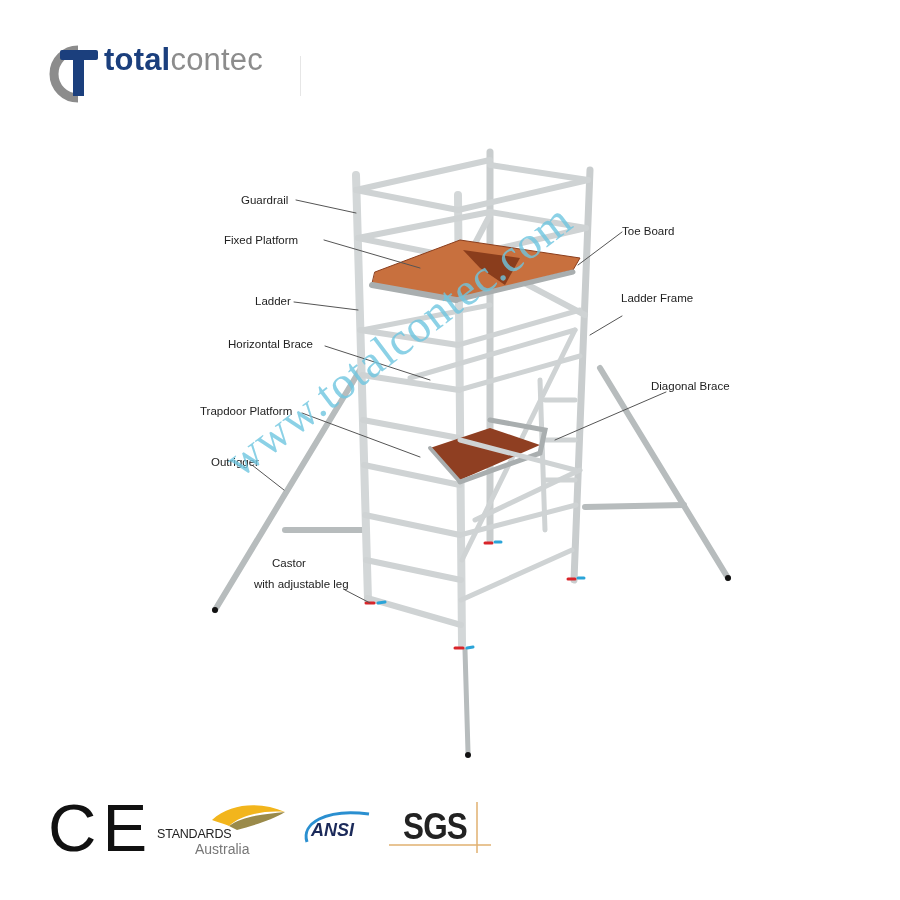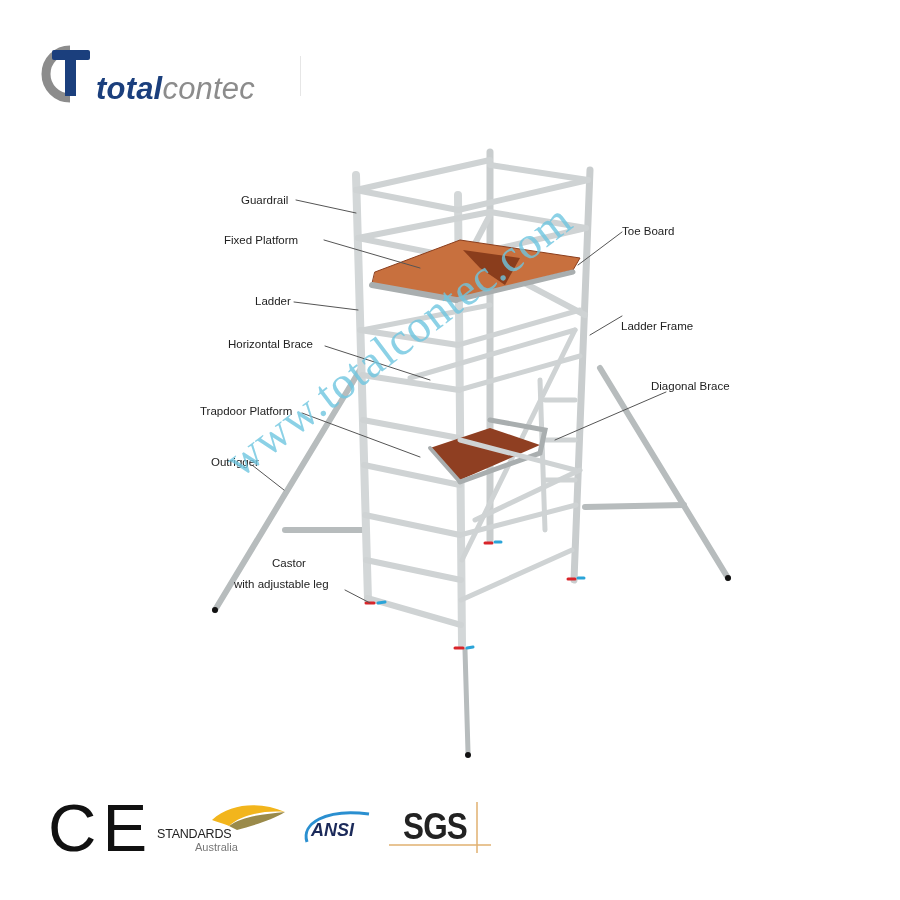--- a/index.html
+++ b/index.html
@@ -1,29 +1,29 @@
 <!DOCTYPE html>
 <html><head>
 <meta charset="utf-8">
 <style>
   html, body { margin: 0; padding: 0; background: #ffffff; }
   body { width: 900px; height: 900px; position: relative; overflow: hidden; font-family: "Liberation Sans", sans-serif; }
-  .logo { position: absolute; left: 40px; top: 44px; height: 60px; display: flex; align-items: flex-end; font-style: italic; }
+  .logo { position: absolute; left: 48px; top: 44px; height: 60px; display: flex; align-items: flex-start; }
   .logo-word { font-family: "Liberation Sans", sans-serif; font-size: 31px; letter-spacing: 0.2px; margin-left: 4px; line-height: 1; }
   .logo-word .a { color: #1b3f7d; font-weight: bold; }
   .logo-word .b { color: #8c8c8c; font-weight: normal; }
   .logo-sep { position: absolute; left: 300px; top: 56px; width: 1px; height: 40px; background: #e6e6e6; }
   .diagram { position: absolute; left: 0; top: 0; width: 900px; height: 900px; }
   .label { position: absolute; font-size: 11.5px; color: #222; white-space: nowrap; }
   .watermark { position: absolute; left: 215px; top: 445px; font-family: "Liberation Serif", serif; font-size: 46px; color: #6fc6e0; opacity: 0.8; transform: rotate(-37deg); transform-origin: left top; white-space: nowrap; letter-spacing: 1px; }
   .cert { position: absolute; top: 800px; height: 55px; display: flex; align-items: center; }
   .ce { left: 48px; font-size: 67px; font-family: "Liberation Sans", sans-serif; font-weight: normal; color: #111; letter-spacing: 6px; }
   .std { left: 157px; }
   .std-text { position: absolute; left: 0; top: 27px; font-size: 12.5px; color: #222; letter-spacing: -0.2px; }
-  .std-sub { position: absolute; left: 38px; top: 41px; font-size: 11px; color: #777; }
+  .std-sub { position: absolute; left: 38px; top: 41px; font-size: 14px; color: #777; }
   .ansi { left: 295px; }
   .ansi-text { position: absolute; left: 16px; top: 20px; font-size: 18px; font-weight: bold; font-style: italic; color: #1b2a5a; }
   .sgs { left: 389px; }
   .sgs-text { position: absolute; left: 14px; top: 6px; font-size: 37px; font-weight: bold; color: #222; transform: scaleX(0.85); transform-origin: left; letter-spacing: -1px; }
 </style>
 </head>
 <body>
 
 <div class="logo">
   <svg width="52" height="60" viewBox="0 0 52 60">
@@ -139,23 +139,23 @@
   </g>
 </svg>
 
 <span class="label" style="left:241px;top:194px">Guardrail</span>
 <span class="label" style="left:224px;top:234px">Fixed Platform</span>
 <span class="label" style="left:255px;top:295px">Ladder</span>
 <span class="label" style="left:228px;top:338px">Horizontal Brace</span>
 <span class="label" style="left:200px;top:405px">Trapdoor Platform</span>
 <span class="label" style="left:211px;top:456px">Outrigger</span>
 <span class="label" style="left:272px;top:557px">Castor</span>
-<span class="label" style="left:234px;top:578px">with adjustable leg</span>
+<span class="label" style="left:254px;top:578px">with adjustable leg</span>
 <span class="label" style="left:622px;top:225px">Toe Board</span>
-<span class="label" style="left:621px;top:320px">Ladder Frame</span>
+<span class="label" style="left:621px;top:292px">Ladder Frame</span>
 <span class="label" style="left:651px;top:380px">Diagonal Brace</span>
 
 <div class="watermark">www.totalcontec.com</div>
 
 <div class="cert ce">CE</div>
 
 <div class="cert std" style="width:130px">
   <svg width="130" height="55" viewBox="0 0 130 55" style="position:absolute;left:0;top:0">
     <path d="M55 20 C75 2 105 2 128 12 C110 10 85 14 72 26 C68 24 60 22 55 20 Z" fill="#f2b51c"></path>
     <path d="M72 26 C85 16 108 14 128 12 C115 20 95 26 80 30 Z" fill="#9a8a4a"></path>

